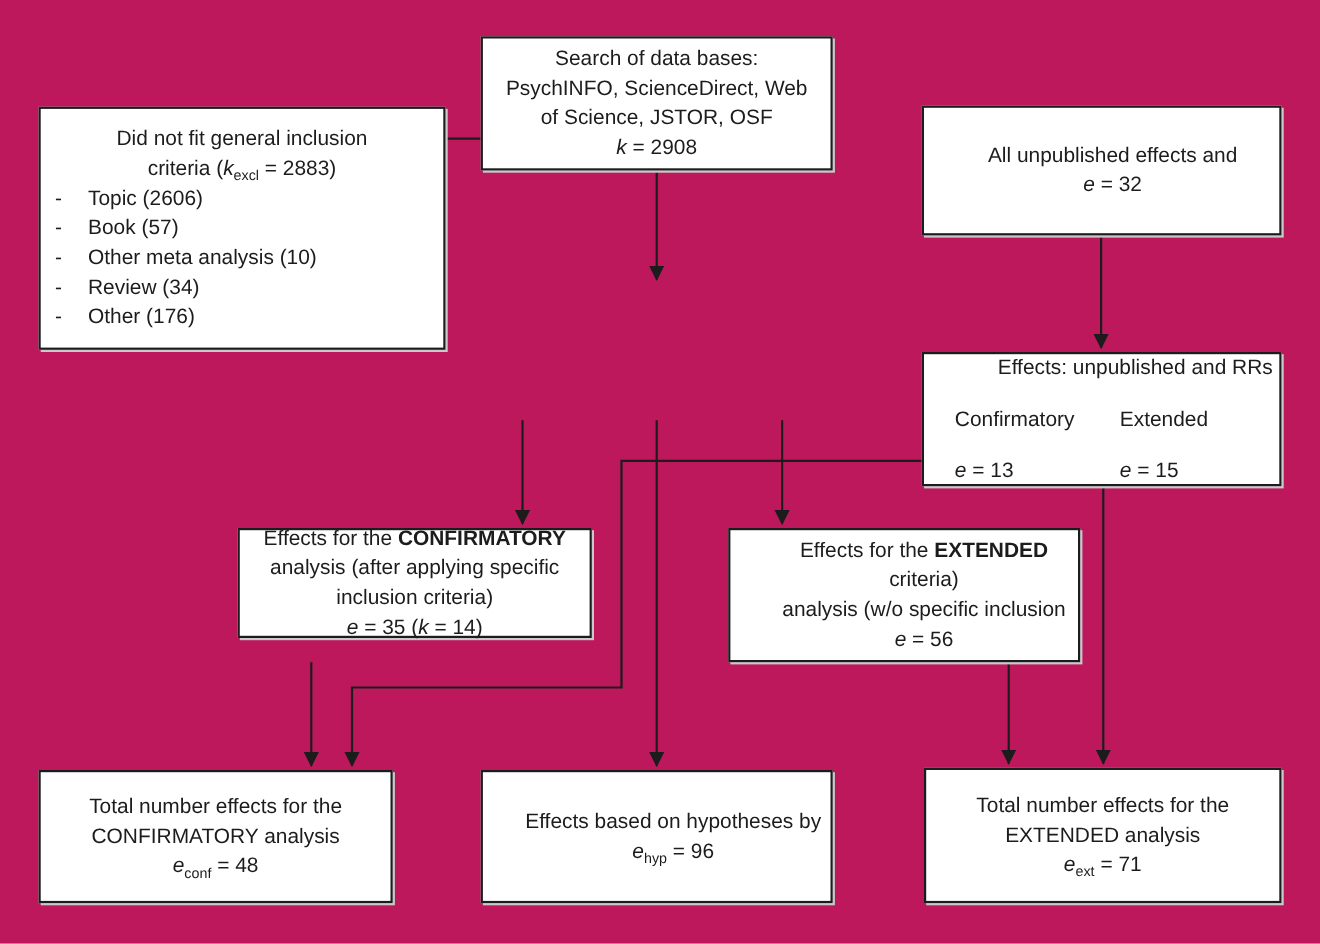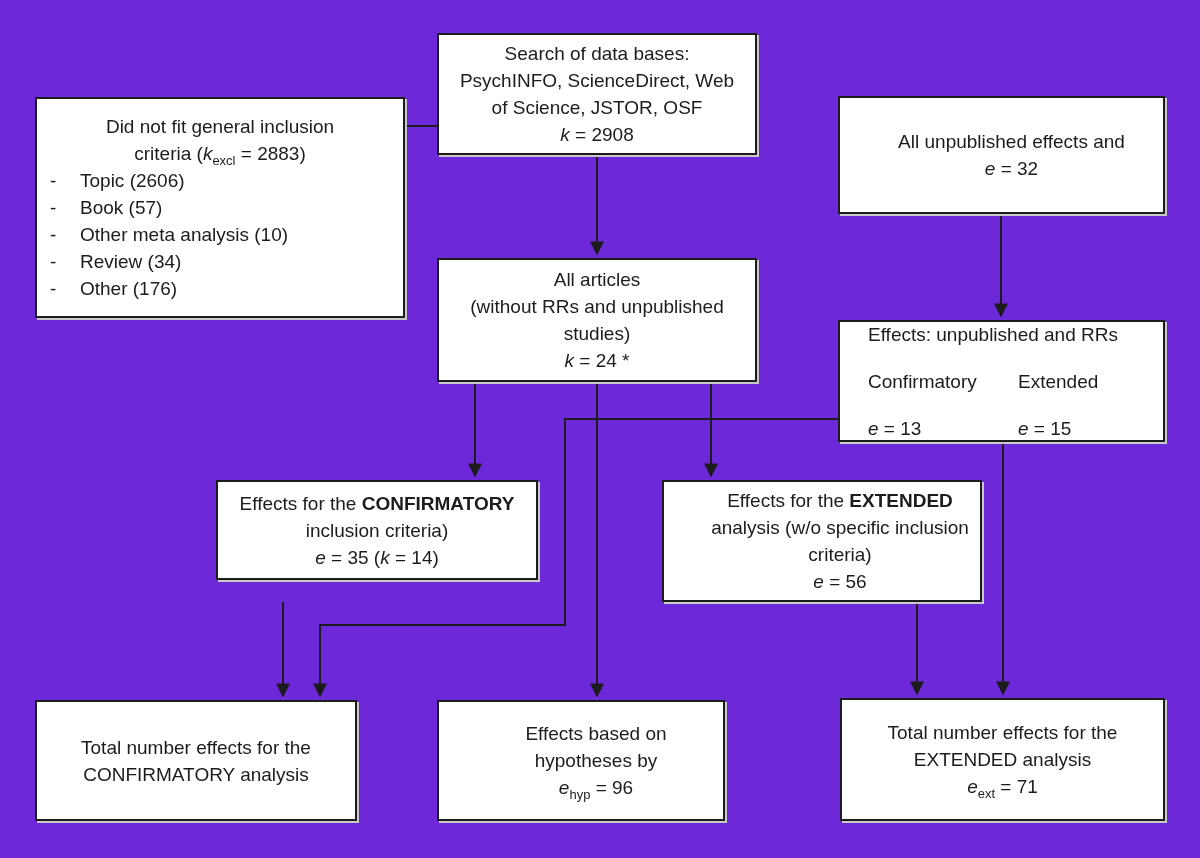--- a/index.html
+++ b/index.html
@@ -1,55 +1,55 @@
 <!DOCTYPE html>
 <html><head>
 <meta charset="utf-8">
 <style>
   html,body{margin:0;padding:0;background:#ffffff;}
   .canvas{
     position:relative;
     width:1200px;height:858px;
-    background:#6d28d9;
+    background:#be185d;
     font-family:"Liberation Sans", sans-serif;
     color:#1c1c1c;
     overflow:hidden;
   }
   svg.connector-layer{
     position:absolute;left:0;top:0;width:1200px;height:858px;
   }
   svg.connector-layer path.conn{
     stroke:#1c1c1c;stroke-width:2;fill:none;
     marker-end:url(#arrowhead);
   }
   .box{
     position:absolute;box-sizing:border-box;
     border:2px solid #1c1c1c;background:#ffffff;
     box-shadow:2px 2px 0 #c9c9c9;
     display:flex;flex-direction:column;justify-content:center;
     font-size:19px;line-height:27px;
   }
   .box .line{text-align:center;padding:0 6px;}
-  .box .line.left{text-align:left;padding-left:28px;}
+  .box .line.left{text-align:right;padding-left:28px;}
   .box .line.bullet{display:flex;text-align:left;padding:0 4px 0 13px;}
   .box .line.bullet .dash{flex:0 0 30px;}
   .box .cols{display:flex;padding-left:28px;margin-top:20px;}
   .box .cols .col{width:150px;text-align:left;}
   .box .cols .col:last-child{width:auto;}
   sub{font-size:13px;line-height:0;}
   
   #box-search        {left:437px;top:33px; width:320px;height:122px;}
   #box-excluded      {left:35px; top:97px; width:370px;height:221px;}
   #box-unpubEffects  {left:838px;top:96px; width:327px;height:118px;padding-left:20px;}
   #box-allArticles   {left:437px;top:258px;width:320px;height:124px;}
   #box-effectsRR     {left:838px;top:320px;width:327px;height:122px;}
   #box-confirmatory  {left:216px;top:480px;width:322px;height:100px;}
   #box-extended      {left:662px;top:480px;width:320px;height:122px;padding-left:36px;}
   #box-totalConf     {left:35px; top:700px;width:322px;height:121px;}
-  #box-hypotheses    {left:437px;top:700px;width:288px;height:121px;padding-left:30px;}
+  #box-hypotheses    {left:437px;top:700px;width:320px;height:121px;padding-left:30px;}
   #box-totalExt      {left:840px;top:698px;width:325px;height:123px;}
 </style>
 </head>
 <body>
 
 <div class="canvas">
 
   <svg class="connector-layer" viewBox="0 0 1200 858" xmlns="http://www.w3.org/2000/svg">
     <defs>
       <marker id="arrowhead" viewBox="0 0 10 10" refX="9" refY="5" markerWidth="7" markerHeight="7" orient="auto-start-reverse">
@@ -95,51 +95,47 @@
       </div>
       <div class="line bullet">
         <span class="dash">-</span>
         <span><span>Other (176)</span></span>
       </div>
     </div>
   <div class="box" id="box-unpubEffects">
       <div class="line"><span><span>All unpublished effects and</span></span></div>
       <div class="line"><span><i>e</i><span> = 32</span></span></div>
     </div>
-  <div class="box" id="box-allArticles">
-      <div class="line"><span><span>All articles</span></span></div>
-      <div class="line"><span><span>(without RRs and unpublished</span></span></div>
-      <div class="line"><span><span>studies)</span></span></div>
-      <div class="line"><span><i>k</i><span> = 24 *</span></span></div>
-    </div>
   <div class="box" id="box-effectsRR">
       <div class="line left"><span><span>Effects: unpublished and RRs</span></span></div>
       <div class="cols">
         <div class="col"><span>Confirmatory</span></div>
         <div class="col"><span>Extended</span></div>
       </div>
       <div class="cols">
         <div class="col"><i>e</i><span> = 13</span></div>
         <div class="col"><i>e</i><span> = 15</span></div>
       </div>
     </div>
   <div class="box" id="box-confirmatory">
       <div class="line"><span><span>Effects for the </span><b>CONFIRMATORY</b></span></div>
+      <div class="line"><span><span>analysis (after applying specific</span></span></div>
       <div class="line"><span><span>inclusion criteria)</span></span></div>
       <div class="line"><span><i>e</i><span> = 35 (</span><i>k</i><span> = 14)</span></span></div>
     </div>
   <div class="box" id="box-extended">
       <div class="line"><span><span>Effects for the </span><b>EXTENDED</b></span></div>
+      <div class="line"><span><span>criteria)</span></span></div>
       <div class="line"><span><span>analysis (w/o specific inclusion</span></span></div>
-      <div class="line"><span><span>criteria)</span></span></div>
       <div class="line"><span><i>e</i><span> = 56</span></span></div>
     </div>
   <div class="box" id="box-totalConf">
       <div class="line"><span><span>Total number effects for the</span></span></div>
       <div class="line"><span><span>CONFIRMATORY analysis</span></span></div>
+      <div class="line"><span><i>e</i><sub>conf</sub><span> = 48</span></span></div>
     </div>
   <div class="box" id="box-hypotheses">
       <div class="line"><span><span>Effects based on hypotheses by</span></span></div>
       <div class="line"><span><i>e</i><sub>hyp</sub><span> = 96</span></span></div>
     </div>
   <div class="box" id="box-totalExt">
       <div class="line"><span><span>Total number effects for the</span></span></div>
       <div class="line"><span><span>EXTENDED analysis</span></span></div>
       <div class="line"><span><i>e</i><sub>ext</sub><span> = 71</span></span></div>
     </div>

